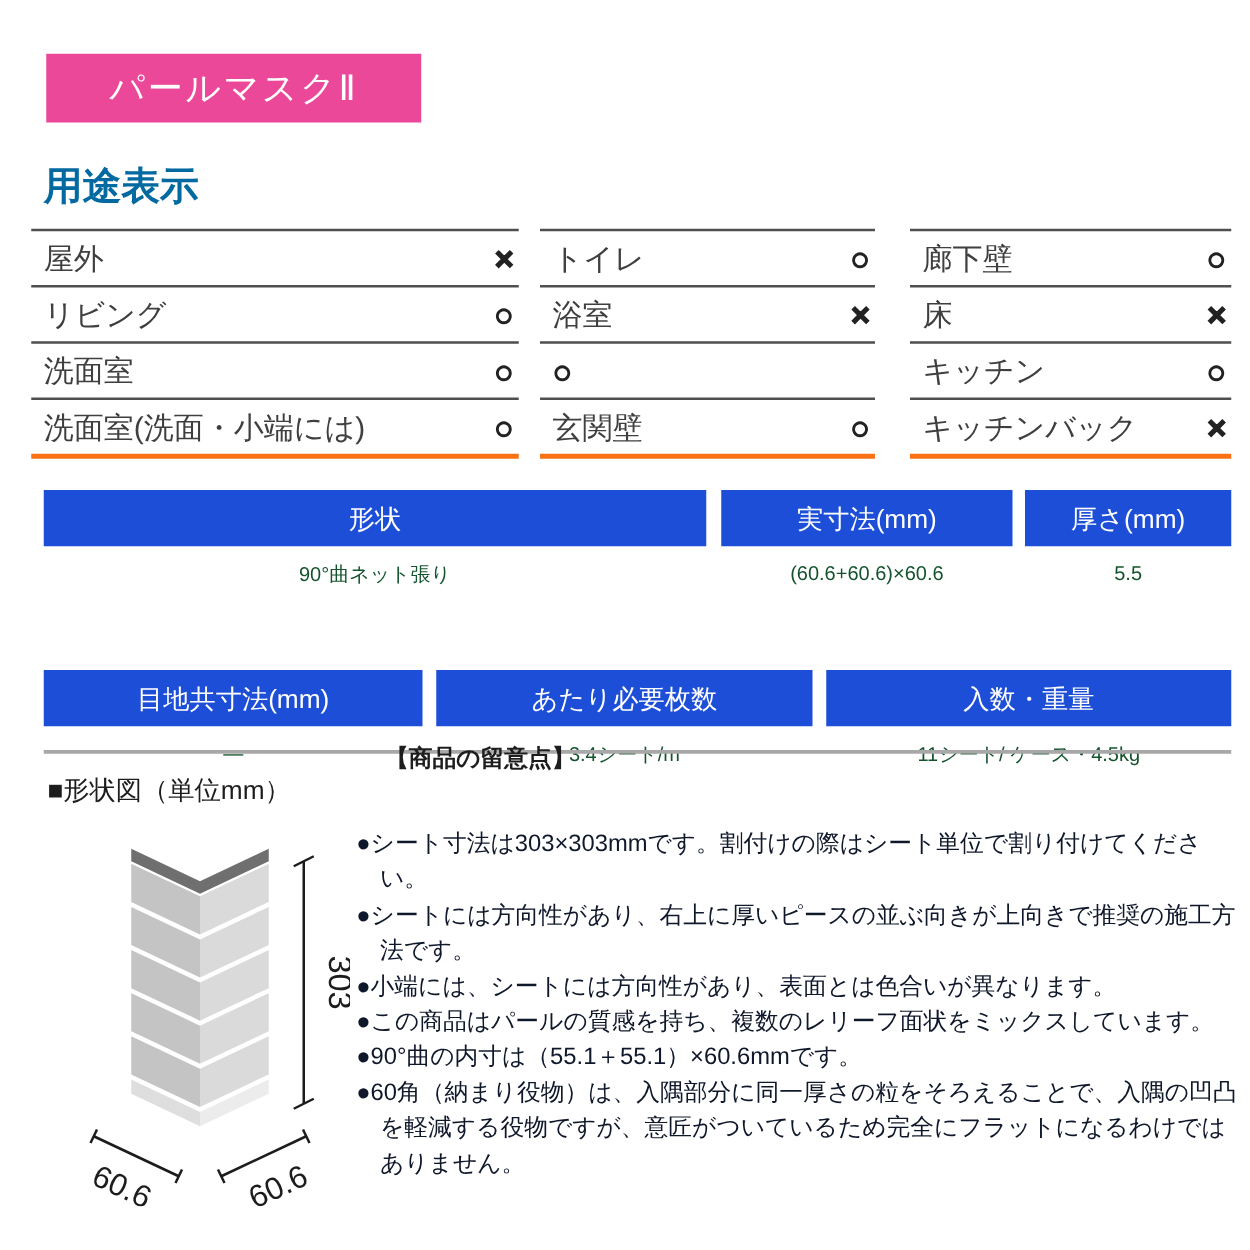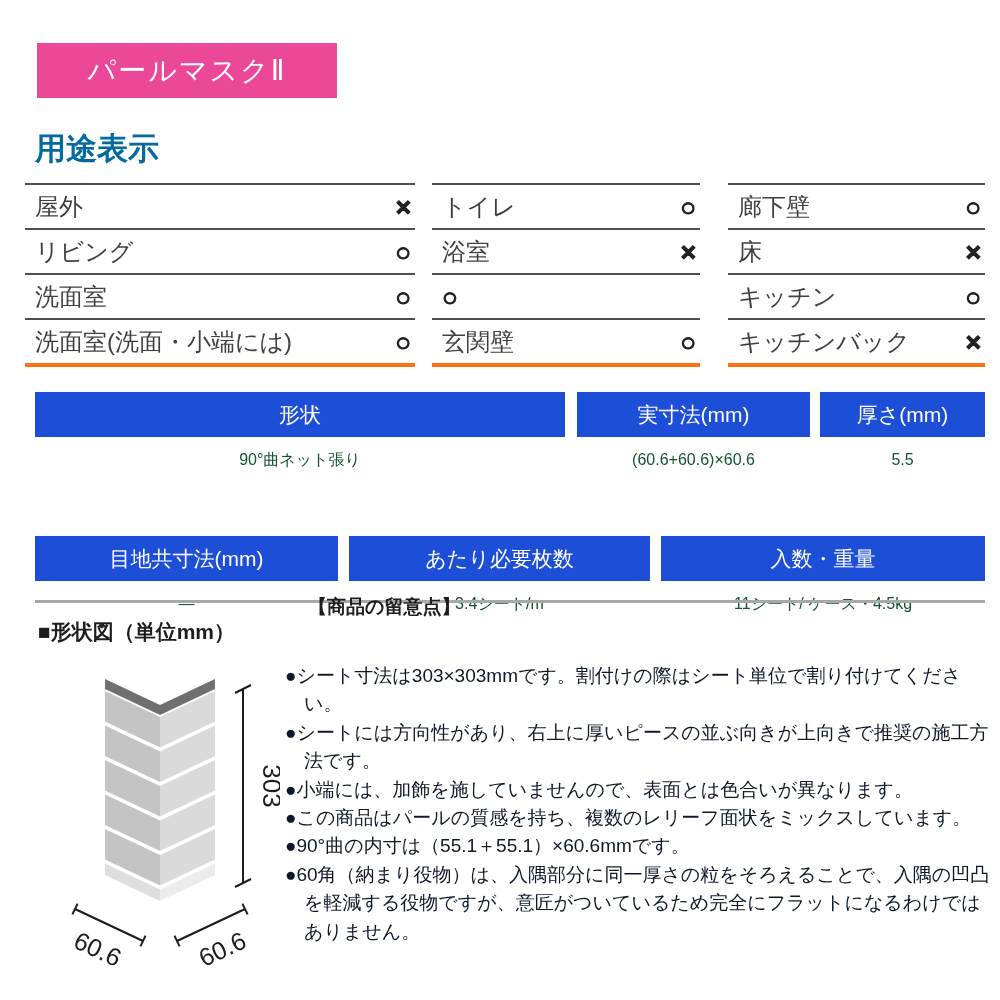--- a/index.html
+++ b/index.html
@@ -41,21 +41,21 @@
     display:flex;align-items:center;justify-content:center;
   }
   .spec-v{
     height:46px;color:#14532d;font-size:16px;
     display:flex;align-items:center;justify-content:center;
   }
   .s1a{width:530px;} .s1b{width:233px;margin-left:12px;} .s1c{width:165px;margin-left:10px;}
   .s2a{width:303px;} .s2b{width:301px;margin-left:11px;} .s2c{width:324px;margin-left:11px;}
   .divider{position:absolute;left:35px;top:600px;width:950px;height:3px;background:#a8a8a8;}
   
-  .diagram-heading{position:absolute;left:38px;top:618px;font-size:21px;font-weight:bold;color:#1d1d1d;}
+  .diagram-heading{position:absolute;left:38px;top:618px;font-size:21px;font-weight:normal;color:#1d1d1d;}
   .notes-heading{position:absolute;left:308px;top:594px;font-size:19px;font-weight:bold;color:#1d1d1d;}
   .notes{position:absolute;left:285px;top:662px;width:705px;}
   .notes p{
     margin:0;font-size:19px;line-height:28.4px;color:#0f172a;
     padding-left:1em;text-indent:-1em;
   }
   .diagram{position:absolute;left:50px;top:665px;width:230px;height:300px;}
   .dim-label{font-size:26px;fill:#1c1c1c;}
   .dim-label-sm{font-size:25px;fill:#1c1c1c;}
 </style>
@@ -195,17 +195,17 @@
     <line x1="127" y1="276" x2="195" y2="244"></line>
     <line x1="124.4" y1="270.6" x2="129.6" y2="281.4"></line>
     <line x1="192.4" y1="238.6" x2="197.6" y2="249.4"></line>
   </g>
   <text class="dim-label-sm" text-anchor="middle" transform="translate(176,292) rotate(-25)">60.6</text>
 </svg>
 
 <div class="notes">
   <p>●シート寸法は303×303mmです。割付けの際はシート単位で割り付けてください。</p>
   <p>●シートには方向性があり、右上に厚いピースの並ぶ向きが上向きで推奨の施工方法です。</p>
-  <p>●小端には、加飾を施していませんので、表面とは色合いが異なります。</p>
+  <p>●小端には、シートには方向性があり、表面とは色合いが異なります。</p>
   <p>●この商品はパールの質感を持ち、複数のレリーフ面状をミックスしています。</p>
   <p>●90°曲の内寸は（55.1＋55.1）×60.6mmです。</p>
   <p>●60角（納まり役物）は、入隅部分に同一厚さの粒をそろえることで、入隅の凹凸を軽減する役物ですが、意匠がついているため完全にフラットになるわけではありません。</p>
 </div>
 
 </body></html>

